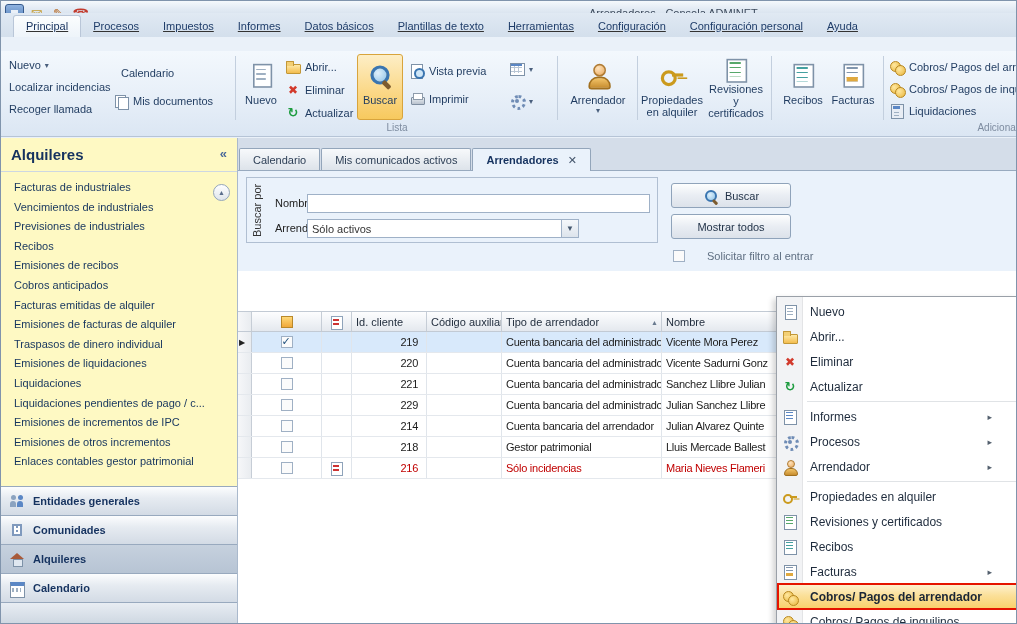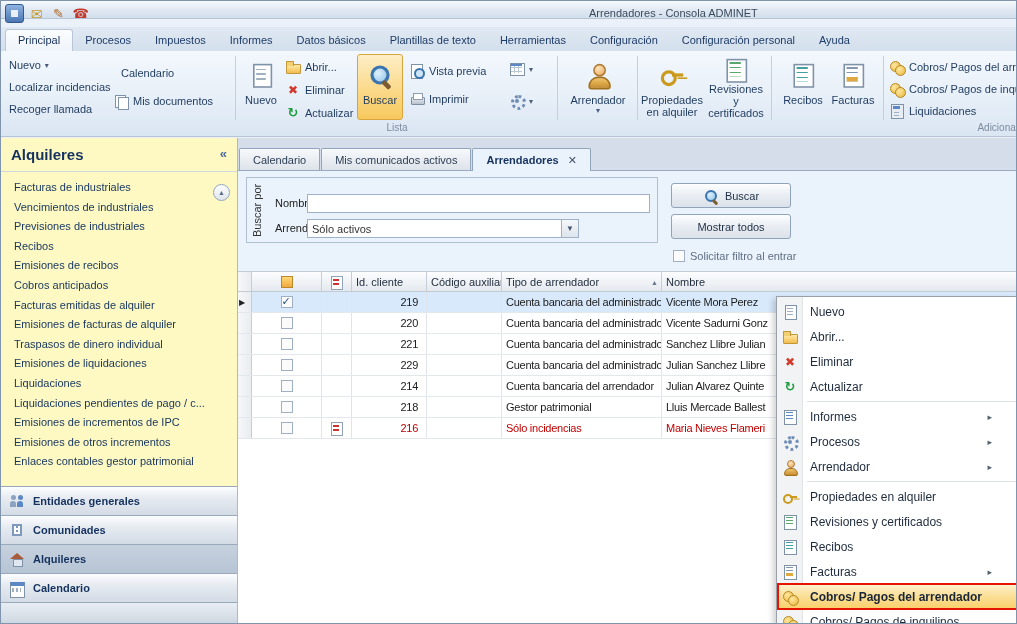--- a/index.html
+++ b/index.html
@@ -12,22 +12,22 @@
   .tb-icons { position:absolute; left:4px; top:3px; display:flex; gap:3px; }
   .tb-ic { position:relative; width:19px; height:19px; border-radius:3px; display:flex; align-items:center; justify-content:center; cursor:pointer; }
   .tb-ic.app { background:linear-gradient(#8fb3e0,#4a77b4); border:1px solid #35598c; }
   .tb-ic.app::after { content:""; position:absolute; inset:5px; background:#fff; opacity:.85; }
   .tb-ic.mail::after { content:"✉"; color:#c49a2e; font-size:14px; }
   .tb-ic.note::after { content:"✎"; color:#b5651d; font-size:13px; }
   .tb-ic.call::after { content:"☎"; color:#c23b2e; font-size:13px; }
   .tb-title { position:absolute; left:588px; top:6px; color:#3c4a5c; }
 
   
-  .ribbon-tabs { position:absolute; left:0; top:26px; right:0; height:24px;
-    background:linear-gradient(#e0e9f3,#d3dfec); padding-left:4px; display:flex; align-items:flex-end; }
+  .ribbon-tabs { position:absolute; left:0; top:12px; right:0; height:24px;
+    background:linear-gradient(#e0e9f3,#d3dfec); padding-left:12px; display:flex; align-items:flex-end;text-decoration:underline; }
   .rtab { padding:4px 12px 5px; color:#1e3c69; cursor:pointer; white-space:nowrap; }
   .rtab.active { background:linear-gradient(#fbfdfe,#eef4fa); border:1px solid #b9c6d8; border-bottom:none; border-radius:3px 3px 0 0; color:#15305c; }
 
   
   .ribbon { position:absolute; left:0; top:50px; right:0; height:86px;
     background:linear-gradient(#f3f8fd,#e7eff8 55%,#dbe6f3); border-bottom:1px solid #b6c4d6; }
   .rg { position:absolute; top:0; bottom:0; }
   .rg-label { position:absolute; bottom:3px; left:0; right:0; text-align:center; font-size:10px; color:#7e8ca0; }
   .rg-label.right { text-align:right; }
   .rsep { position:absolute; top:5px; bottom:16px; width:1px; background:#c3cfde; }
@@ -122,25 +122,25 @@
   .fld-label { position:absolute; left:28px; color:#222; }
   .txt-input { position:absolute; left:60px; top:16px; width:343px; height:19px; border:1px solid #9fb1c7; background:#fff; padding:0 3px; font:inherit; }
   .dd { position:absolute; left:60px; top:41px; width:272px; height:19px; border:1px solid #9fb1c7; background:#fff; cursor:pointer; }
   .dd .val { display:block; padding:3px 4px; }
   .dd .btn { position:absolute; right:0; top:0; bottom:0; width:17px; background:linear-gradient(#f5f8fb,#dde4ec); border-left:1px solid #9fb1c7; text-align:center; font-size:8px; line-height:17px; color:#45586f; }
   .btn-std { position:absolute; left:433px; width:120px; height:25px; border:1px solid #8fa3ba; border-radius:3px;
     background:linear-gradient(#fdfefe,#e9edf3 50%,#dce2ea); color:#1e2f45; display:flex; align-items:center; justify-content:center; gap:6px; cursor:pointer; }
   .chk { position:relative; display:inline-block; width:12px; height:12px; border:1px solid #9fb0c4; background:#fbfbfb; flex:none; cursor:pointer; }
   .chk.checked::after { content:"✓"; position:absolute; left:0; top:-2px; color:#1d4f7c; font-size:11px; font-weight:bold; }
   .chk.all { background:linear-gradient(#ffd978,#f0a83a); border-color:#b9882a; }
-  .chk-row { position:absolute; left:435px; top:79px; display:flex; gap:5px; align-items:flex-start; color:#5f6f82; }
+  .chk-row { position:absolute; left:435px; top:79px; display:flex; gap:22px; align-items:flex-start; color:#5f6f82; }
 
   
   .grid { position:absolute; top:133px; left:0; right:0; bottom:0; background:#fff; }
-  .g-header { display:flex; height:21px; background:linear-gradient(#fdfdfe,#eef1f5 60%,#e4e8ee); border-top:1px solid #c2cad4; border-bottom:1px solid #c2cad4; }
+  .g-header { display:flex; height:21px; background:linear-gradient(#fdfdfe,#eef1f5 60%,#e4e8ee); border-top:1px solid #c2cad4; border-bottom:1px solid #c2cad4;margin-top:40px; }
   .g-hcell { position:relative; border-right:1px solid #c6cdd6; display:flex; align-items:center; padding:0 4px; color:#1e2a3a; overflow:hidden; white-space:nowrap; }
   .sort { position:absolute; right:3px; top:7px; font-size:7px; color:#68798e; }
   .g-row { display:flex; height:21px; border-bottom:1px solid #e4e8ed; background:#fff; cursor:default; }
   .g-row.selected { background:var(--selected-row,#d8e9fb); }
   .g-cell { border-right:1px solid #e0e5eb; padding:0 4px; display:flex; align-items:center; white-space:nowrap; overflow:hidden; color:#1c1c1c; letter-spacing:-0.25px; }
   .g-row.alert .c-id, .g-row.alert .c-tipo, .g-row.alert .c-nombre { color:var(--alert-text,#c00000); }
   .ind { width:14px; background:linear-gradient(90deg,#f6f7f9,#e9ecf0); border-right:1px solid #c6cdd6; font-size:8px; color:#222; padding:0 1px; }
   .cbc { width:70px; justify-content:center; }
   .icoc { width:30px; justify-content:center; }
   .c-id { width:75px; }

